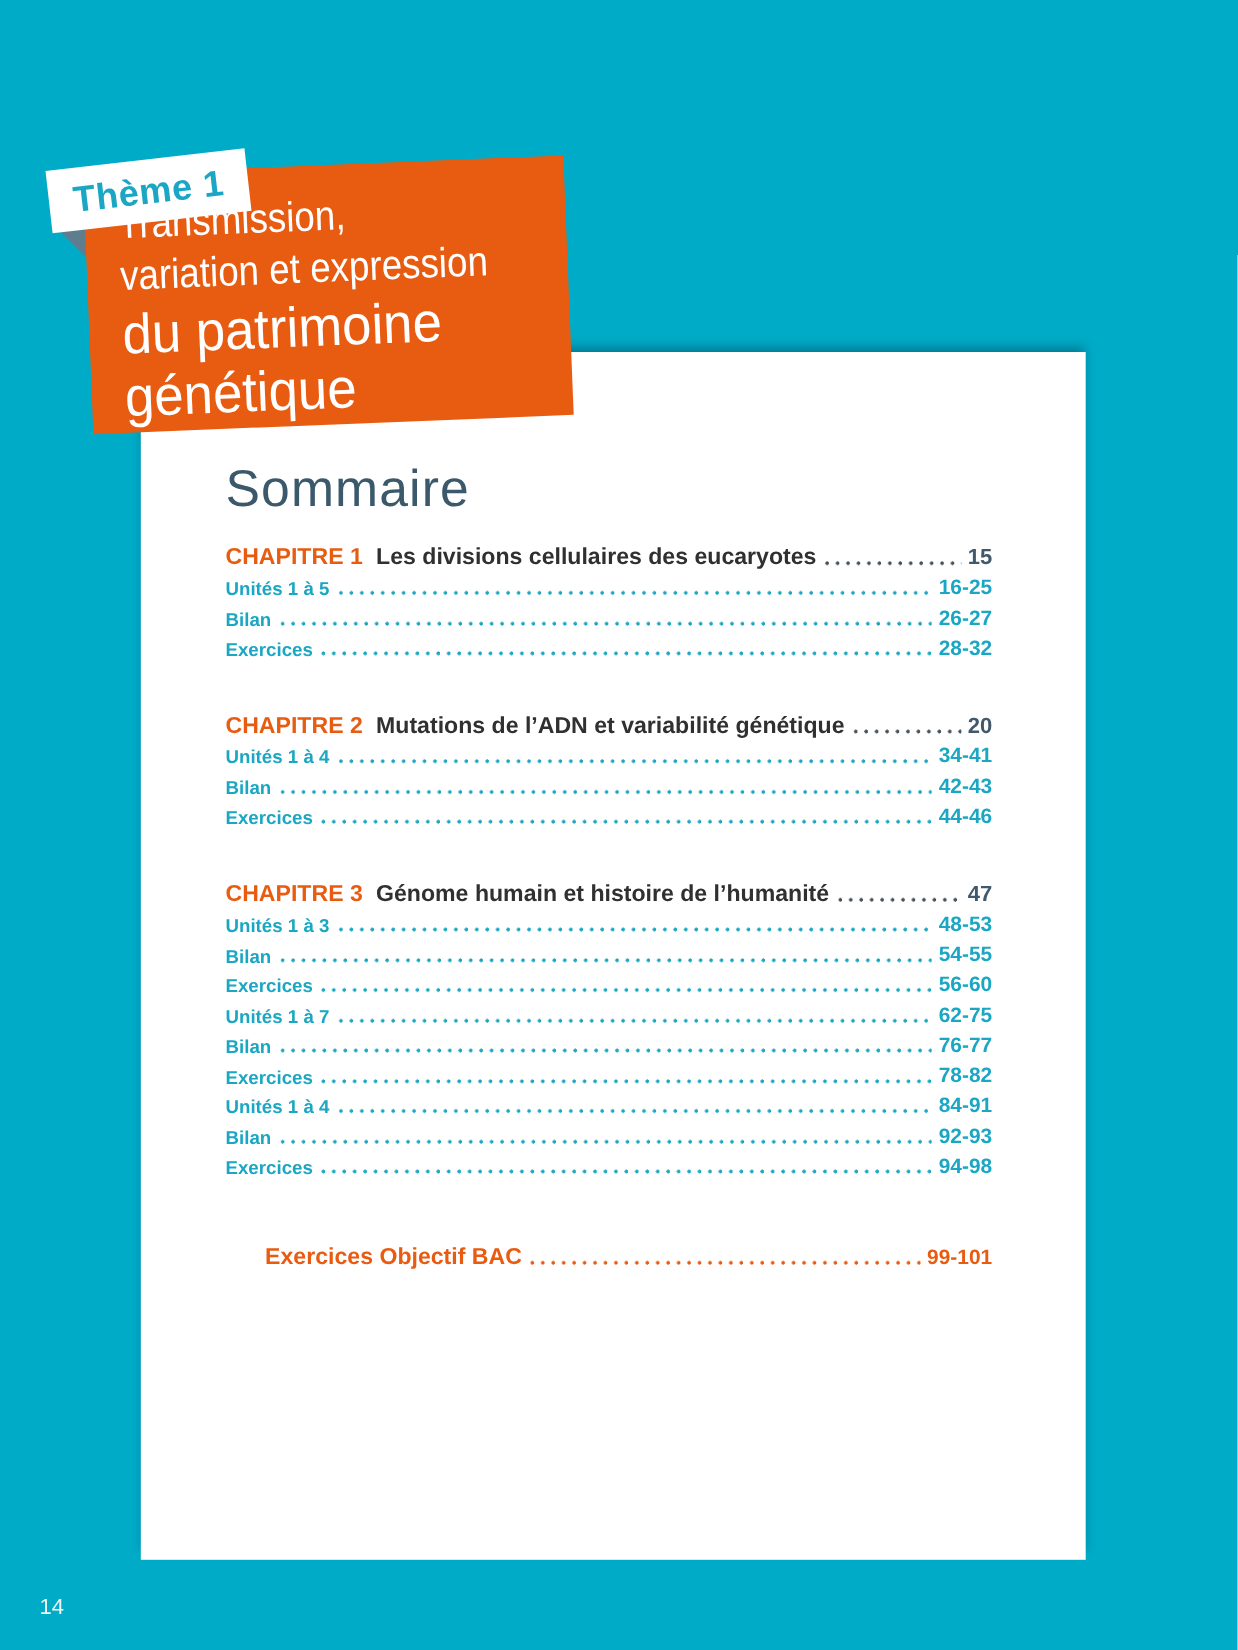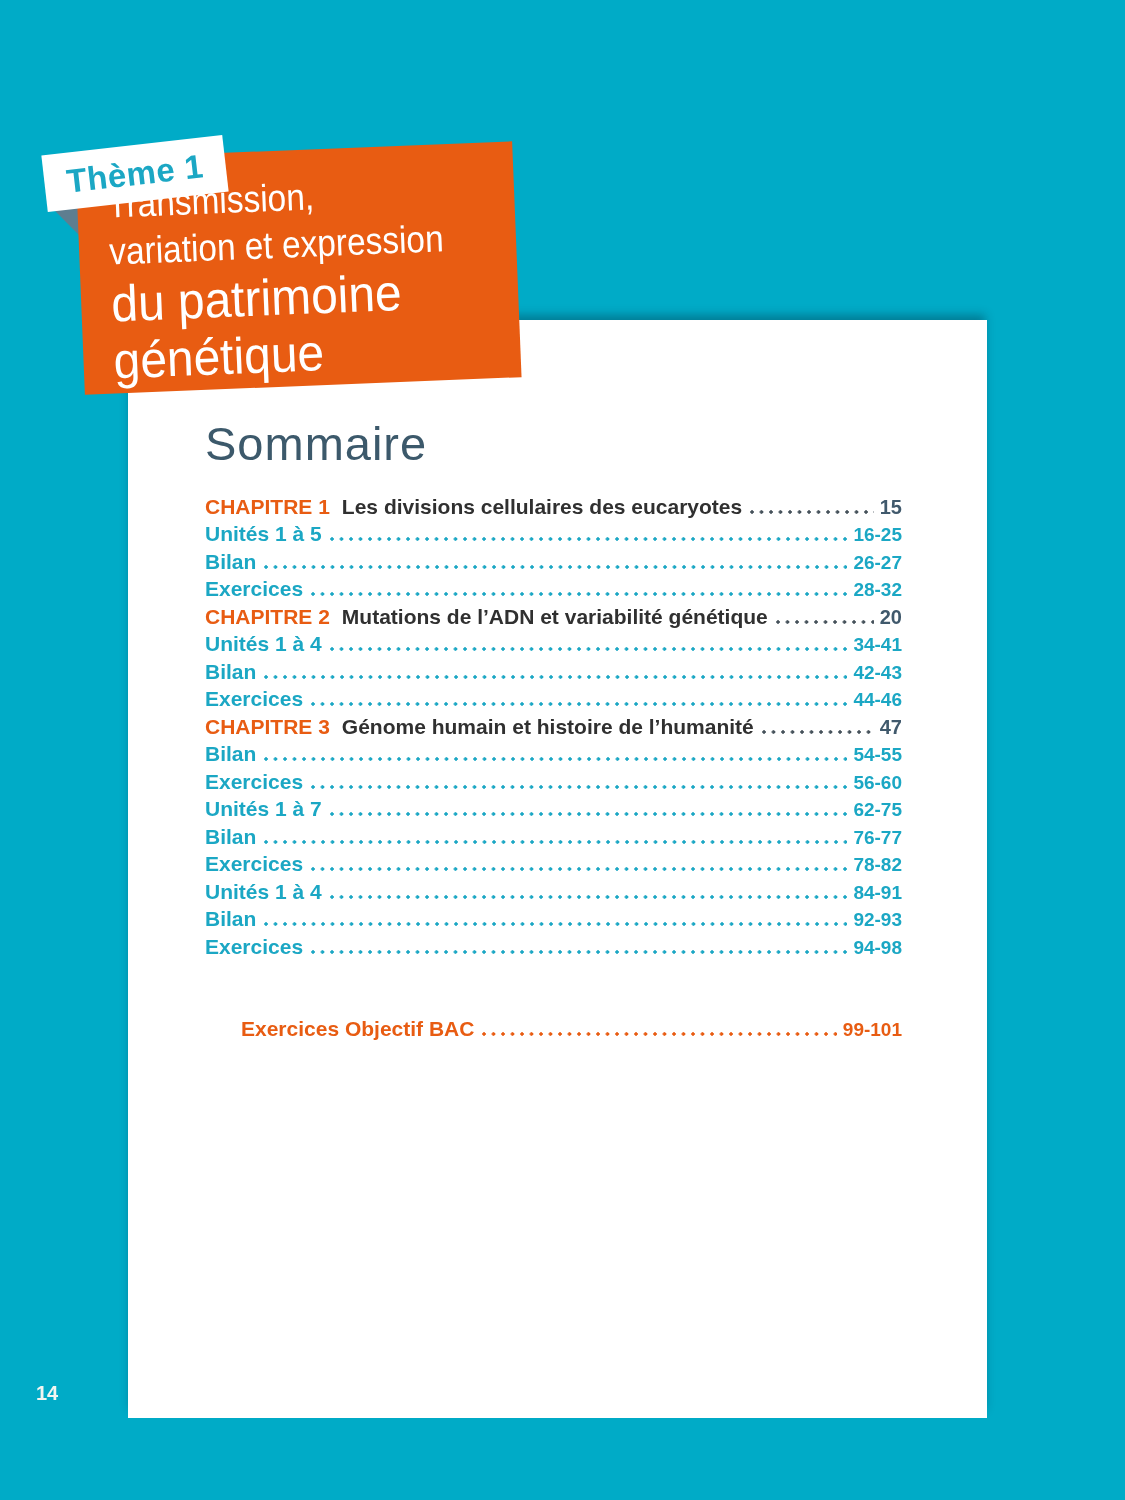--- a/index.html
+++ b/index.html
@@ -62,46 +62,46 @@
 
   
   .sommaire-heading {
     position:absolute; left:77px; top:96px;
     font-size:47px; font-weight:400; letter-spacing:1px;
     color:#3C596B;
   }
 
   .toc { position:absolute; left:77px; top:171px; width:697px; }
   .row { display:flex; align-items:flex-end; height:27.5px; }
-  .gap-chapter { }
+  .gap-chapter { margin-top:43px; }
   .gap-bac { margin-top:55px; }
 
   .ch-label { color:#E85C12; font-weight:700; font-size:21px; white-space:nowrap; }
   .ch-title { color:#303030; font-weight:700; font-size:21px; margin-left:12px; white-space:nowrap; }
-  .sub-label { color:#1BA7C4; font-weight:700; font-size:21px; white-space:nowrap; }
+  .sub-label { color:#1BA7C4; font-weight:700; font-size:17px; white-space:nowrap; }
   .bac-label { color:#E85C12; font-weight:700; font-size:21px; white-space:nowrap;margin-left:36px; }
 
   .leader {
     flex:1 1 auto; height:4px;
     margin:0 6px 5px 8px;
     background-repeat:repeat-x;
     background-size:9.5px 4px;
   }
   .leader.dark   { background-image:radial-gradient(circle at 2px 2px, #46525B 1.5px, rgba(0,0,0,0) 1.9px); }
   .leader.teal   { background-image:radial-gradient(circle at 2px 2px, #1BA7C4 1.5px, rgba(0,0,0,0) 1.9px); }
   .leader.orange { background-image:radial-gradient(circle at 2px 2px, #E85C12 1.5px, rgba(0,0,0,0) 1.9px); }
 
   .ch-page  { color:#40596C; font-weight:700; font-size:20px; white-space:nowrap; }
   .sub-page { color:#1BA7C4; font-weight:700; font-size:19px; white-space:nowrap; }
   .bac-page { color:#E85C12; font-weight:700; font-size:19px; white-space:nowrap; }
 
   
   .page-num {
-    position:absolute; left:36px; top:1382px;
-    color:#F0F5F1; font-size:20px; font-weight:700;
+    position:absolute; left:36px; top:1450px;
+    color:#F0F5F1; font-size:20px; font-weight:400;
     z-index:2;
   }
 </style>
 </head>
 <body>
 
 <div class="page">
   <div class="sommaire-heading">Sommaire</div>
 
   <div class="toc">
@@ -148,20 +148,25 @@
       <span class="sub-label">Exercices</span>
       <span class="leader teal"></span>
       <span class="sub-page">44-46</span>
     </div>
 
     <div class="row gap-chapter">
       <span class="ch-label">CHAPITRE 3</span>
       <span class="ch-title">Génome humain et histoire de l’humanité</span>
       <span class="leader dark"></span>
       <span class="ch-page">47</span>
+    </div>
+    <div class="row">
+      <span class="sub-label">Unités 1 à 3</span>
+      <span class="leader teal"></span>
+      <span class="sub-page">48-53</span>
     </div>
     <div class="row">
       <span class="sub-label">Bilan</span>
       <span class="leader teal"></span>
       <span class="sub-page">54-55</span>
     </div>
     <div class="row">
       <span class="sub-label">Exercices</span>
       <span class="leader teal"></span>
       <span class="sub-page">56-60</span>

